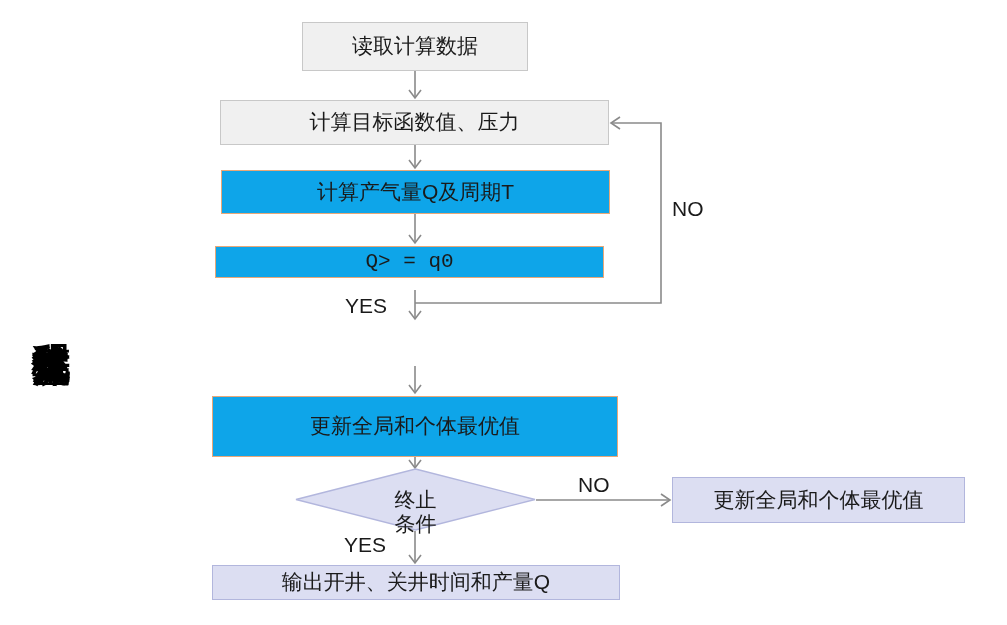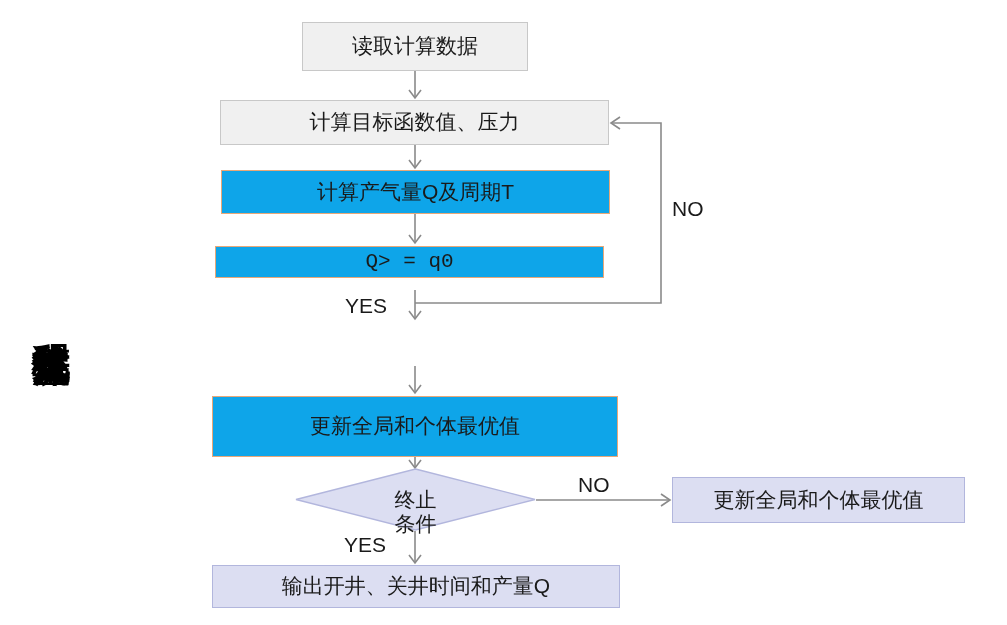--- a/index.html
+++ b/index.html
@@ -172,21 +172,21 @@
     <div class="diamond-label">
       <span>终止</span>
       <span>条件</span>
     </div>
   </div>
 
   <div class="node blue" style="left:672px; top:477px; width:293px; height:46px;">
     <span>更新全局和个体最优值</span>
   </div>
 
-  <div class="node blue" style="left:212px; top:565px; width:408px; height:43px;">
+  <div class="node blue" style="left:212px; top:565px; width:408px; height:35px;">
     <span>输出开井、关井时间和产量Q</span>
   </div>
 
   <div class="edge-label" style="left:672px; top:197px;">NO</div>
 
   <div class="edge-label" style="left:345px; top:294px;">YES</div>
 
   <div class="edge-label" style="left:578px; top:473px;">NO</div>
 
   <div class="edge-label" style="left:344px; top:533px;">YES</div>

